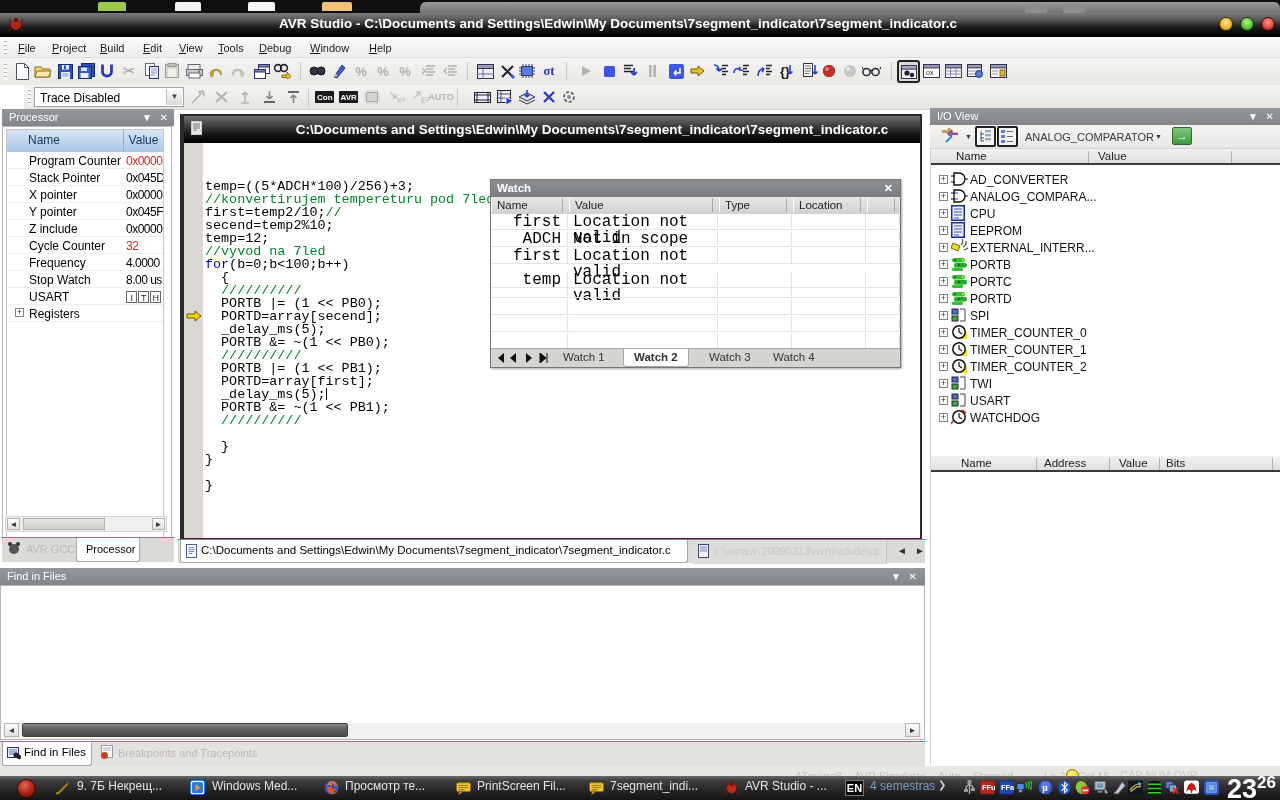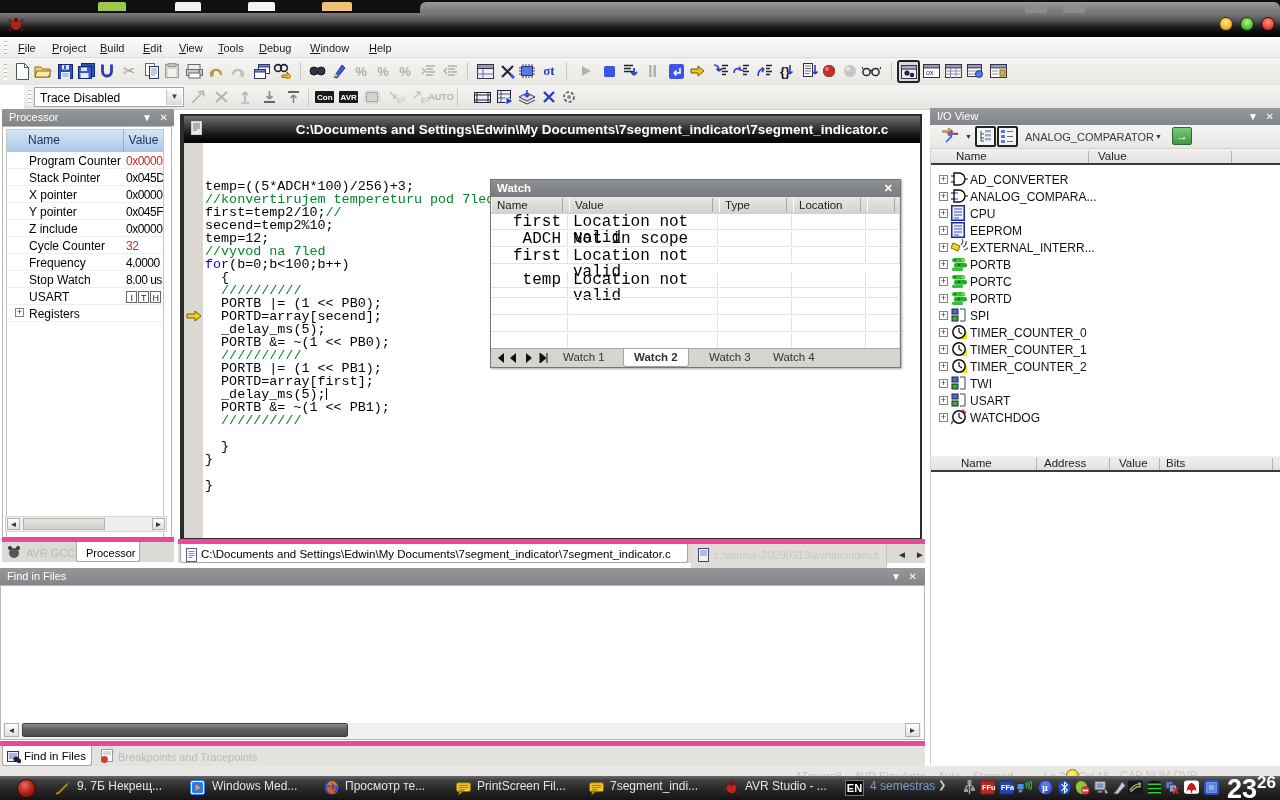--- a/index.html
+++ b/index.html
@@ -43,21 +43,21 @@
 .lrow .v{position:absolute;left:119px;top:2px;white-space:nowrap;overflow:hidden;width:39px;letter-spacing:-0.5px;}
 .red{color:#cc2a1e;}
 .expbox{position:absolute;width:9px;height:9px;border:1px solid #848484;background:#fff;font-size:9px;line-height:7px;text-align:center;color:#333;}
 .sregbox{display:inline-block;width:11px;height:12px;border:1px solid #666;background:#fff;font-size:9px;line-height:12px;text-align:center;margin-right:1px;color:#222;}
 
 .hscroll{position:absolute;background:#f0efed;border:1px solid #d8d6d3;}
 .sbtn{position:absolute;background:linear-gradient(#fdfdfc,#e2e0dd);border:1px solid #b5b3b0;color:#333;text-align:center;}
 .hthumb{position:absolute;background:linear-gradient(#e8e6e3,#d2d0cd);border:1px solid #b5b3b0;}
 .hthumbdark{position:absolute;background:linear-gradient(#8a8a8a,#5f5f5f 45%,#4a4a4a);border:1px solid #3f3f3f;border-radius:2px;}
 
-.tabrow{position:absolute;background:#dcdad7;border-top:5px solid #ec4899;}
+.tabrow{position:absolute;background:#dcdad7;border-top:1px solid #ec4899;}
 .tab{position:absolute;top:0;height:100%;background:#fff;border:1px solid #a9a7a4;border-top:none;border-radius:0 0 3px 3px;font-size:11.5px;color:#000;}
 .gtab{position:absolute;font-size:11px;color:#bcbab7;}
 
 #editor{left:180px;top:114px;width:742px;height:426px;border:2px solid #2c2c2c;border-left:4px solid #2c2c2c;background:#fff;overflow:hidden;}
 #etitle{position:absolute;left:0;top:0;width:738px;height:27px;background:linear-gradient(#707070,#3a3a3a 40%,#151515 70%,#000);color:#fff;font-weight:bold;font-size:13.5px;}
 #etitle .tx{position:absolute;left:40px;top:6px;width:736px;text-align:center;font-size:13.5px;white-space:nowrap;}
 #gutter{position:absolute;left:0px;top:27px;width:19px;height:395px;background:#dbd8d4;background-image:repeating-linear-gradient(45deg,#d8d5d0 0 1px,transparent 1px 5px);}
 #code{position:absolute;left:21px;top:64px;width:700px;font-family:"Liberation Mono",monospace;font-size:13.4px;line-height:13px;white-space:pre;color:#000;}
 .cg{color:#00882a;}
 .ck{color:#0000d8;}
@@ -108,20 +108,21 @@
       <div style="position:absolute;left:1025px;top:4px;width:22px;height:9px;background:#8d8d8d;border-radius:2px;"></div>
       <div style="position:absolute;left:1063px;top:4px;width:22px;height:9px;background:#8d8d8d;border-radius:2px;"></div>
   </div>
 
   <div class="abs" id="titlebar">
     <svg style="position:absolute;left:8px;top:3px;" width="17" height="17" viewBox="0 0 17 17">
         <circle cx="8" cy="9" r="5" fill="#b02418"></circle>
         <circle cx="8" cy="4" r="2.3" fill="#701008"></circle>
         <path d="M3 6L1 3m12 3l2-3M2 10H0m16 0h-2M3 13l-2 2m12-2l2 2" stroke="#701008" stroke-width="1.3"></path>
       </svg>
+      <div id="titletext">AVR Studio - C:\Documents and Settings\Edwin\My Documents\7segment_indicator\7segment_indicator.c</div>
     <div class="orb" style="left:1219px;background:radial-gradient(circle at 50% 35%,#ffe98a,#f0b429 60%,#a67410);border:1px solid #3a2c08;"></div>
     <div class="orb" style="left:1240px;background:radial-gradient(circle at 50% 35%,#b8f290,#55c030 60%,#2a7a12);border:1px solid #123a08;"></div>
     <div class="orb" style="left:1261px;background:radial-gradient(circle at 50% 35%,#ff9c8a,#e04038 60%,#8a1410);border:1px solid #3a0808;"></div>
   </div>
 
   <div class="abs" id="menubar">
     <div class="grip" style="left:4px;top:3px;height:14px;"></div>
     <span class="mi" style="left:18px;"><u>F</u>ile</span>
     <span class="mi" style="left:52px;"><u>P</u>roject</span>
     <span class="mi" style="left:100px;"><u>B</u>uild</span>

